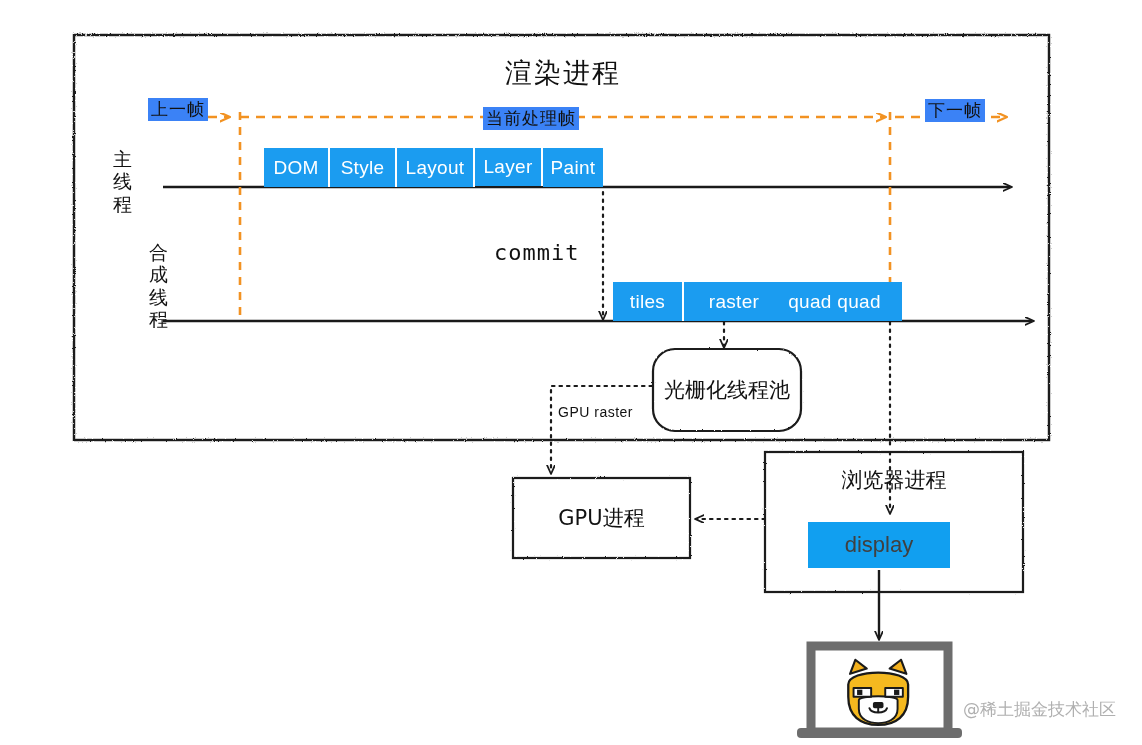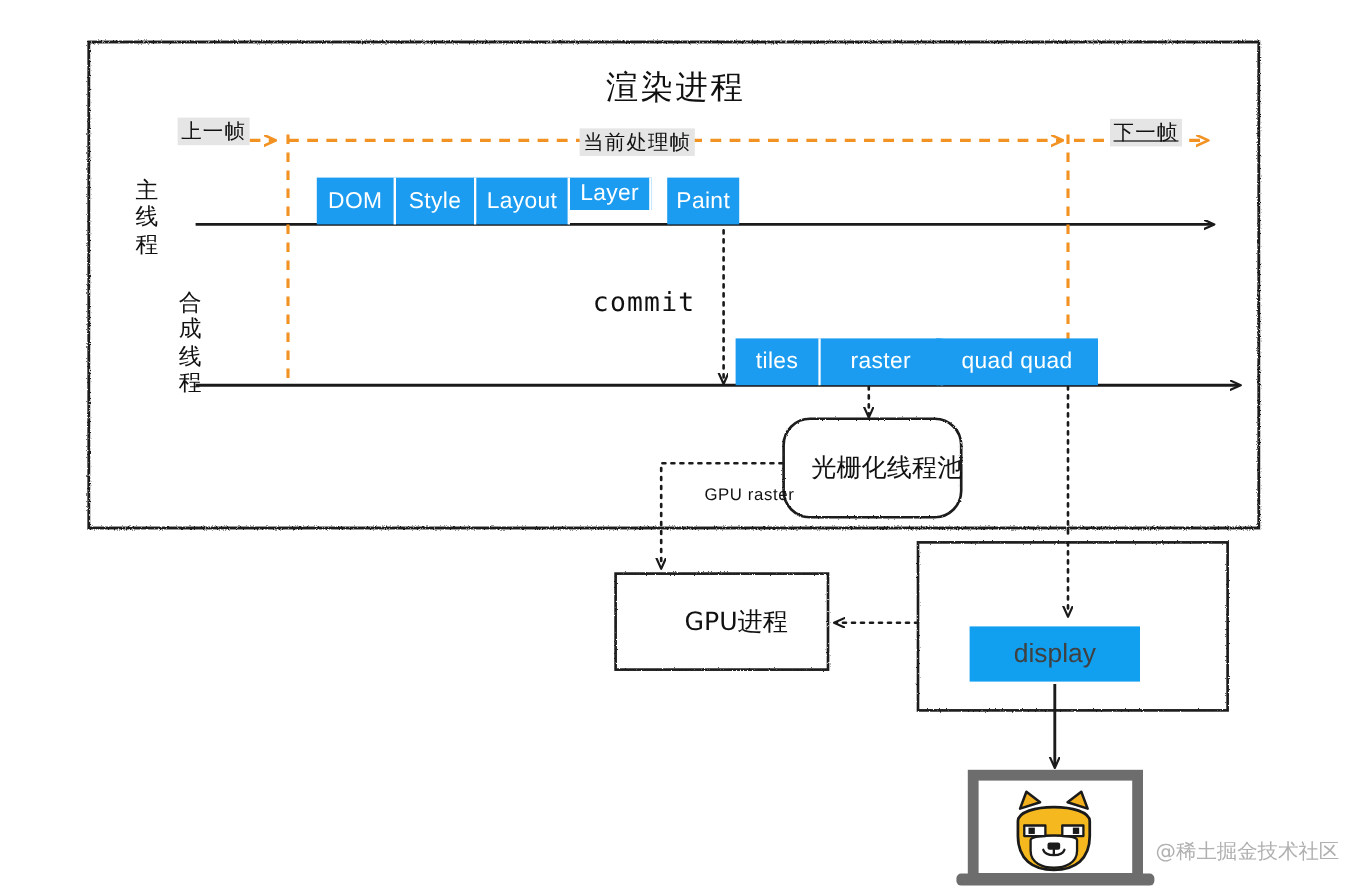--- a/index.html
+++ b/index.html
@@ -41,21 +41,21 @@
     font-size: 21px;
     color: #111;
     white-space: nowrap;
   }
   .frame-label {
     font-family: "DejaVu Sans", sans-serif;
     font-size: 17px;
     color: #111;
     letter-spacing: 1px;
     white-space: nowrap;
-    background: #e5e5e5;
+    background: #3b82f6;
     padding: 0 3px;
   }
   .thread-label {
     font-family: "DejaVu Sans", sans-serif;
     font-size: 19px;
     color: #111;
     line-height: 1.18;
     width: 22px;
     white-space: normal;
     word-break: break-all;
@@ -87,39 +87,38 @@
     color: #ffffff;
     display: flex;
     align-items: center;
     justify-content: center;
     font-family: "Liberation Sans", sans-serif;
     font-size: 19px;
     letter-spacing: 0.3px;
     box-sizing: border-box;
     border-right: 2px solid #ffffff;
   }
-  .chip.last { border-right: none; margin-left: 13px; }
+  .chip.last { border-right: none; }
   .chip-display {
     position: absolute;
     background: #119ff0;
     color: #404040;
     display: flex;
     align-items: center;
     justify-content: center;
     font-family: "Liberation Sans", sans-serif;
     font-size: 22px;
     box-sizing: border-box;
   }
   .boxwrap-label {
     position: absolute;
     display: flex;
     align-items: center;
     justify-content: center;
     pointer-events: none;
-    padding-left: 12px;
   }
 </style>
 </head>
 <body>
 
 <div id="stage">
 
   <svg class="layer-svg" viewBox="0 0 1142 745" xmlns="http://www.w3.org/2000/svg">
     <defs>
       <marker id="arrow-black" markerWidth="10" markerHeight="10" refX="7" refY="4" orient="auto" markerUnits="userSpaceOnUse">
@@ -204,45 +203,48 @@
 
         <path d="M40,57 L40,62 M40,62 C34,62 31,60 30,57 M40,62 C46,62 49,60 50,57" fill="none" stroke="#1a1a1a" stroke-width="2.2" stroke-linecap="round"></path>
       </g>
     </g>
   </svg>
 
   <div class="abs title-cn" style="left:505px; top:55px;">渲染进程</div>
 
   <div class="abs frame-label" style="left:148px; top:98px;">上一帧</div>
   <div class="abs frame-label" style="left:483px; top:107px;">当前处理帧</div>
-  <div class="abs frame-label" style="left:925px; top:99px;text-decoration:underline;">下一帧</div>
+  <div class="abs frame-label" style="left:925px; top:99px;">下一帧</div>
 
   <div class="abs thread-label" style="left:113px; top:148px;">主线程</div>
   <div class="abs thread-label" style="left:113px; top:241px;margin-left:36px;">合成线程</div>
 
   <div class="chip" style="left:264px; top:148px; width:66px; height:39px;">DOM</div>
   <div class="chip" style="left:330px; top:148px; width:67px; height:39px;">Style</div>
   <div class="chip" style="left:397px; top:148px; width:78px; height:39px;">Layout</div>
-  <div class="chip" style="left:475px; top:148px; width:68px; height:27px;">Layer</div>
+  <div class="chip" style="left:475px; top:148px; width:68px; height:38px;">Layer</div>
   <div class="chip last" style="left:543px; top:148px; width:60px; height:39px;">Paint</div>
 
   <div class="abs commit-label" style="left:494px; top:240px;">commit</div>
 
   <div class="chip" style="left:613px; top:282px; width:71px; height:39px;">tiles</div>
   <div class="chip" style="left:684px; top:282px; width:102px; height:39px;">raster</div>
   <div class="chip last" style="left:767px; top:282px; width:135px; height:39px;">quad quad</div>
 
   <div class="boxwrap-label" style="left:653px; top:349px; width:148px; height:82px;">
     <span class="box-label-cn">光栅化线程池</span>
   </div>
 
-  <div class="abs gpuraster-label" style="left:558px; top:404px;margin-left:29px;">GPU raster</div>
+  <div class="abs gpuraster-label" style="left:558px; top:404px;">GPU raster</div>
 
   <div class="boxwrap-label" style="left:513px; top:478px; width:177px; height:80px;">
     <span class="box-label-cn">GPU进程</span>
   </div>
 
+  <div class="boxwrap-label" style="left:765px; top:466px; width:258px; height:40px; align-items:flex-start;">
+    <span class="box-label-cn">浏览器进程</span>
+  </div>
 
   <div class="chip-display" style="left:808px; top:522px; width:142px; height:46px;">display</div>
 
   <div class="abs watermark" style="left:963px; top:698px;">@稀土掘金技术社区</div>
 
 </div>
 
 </body></html>

